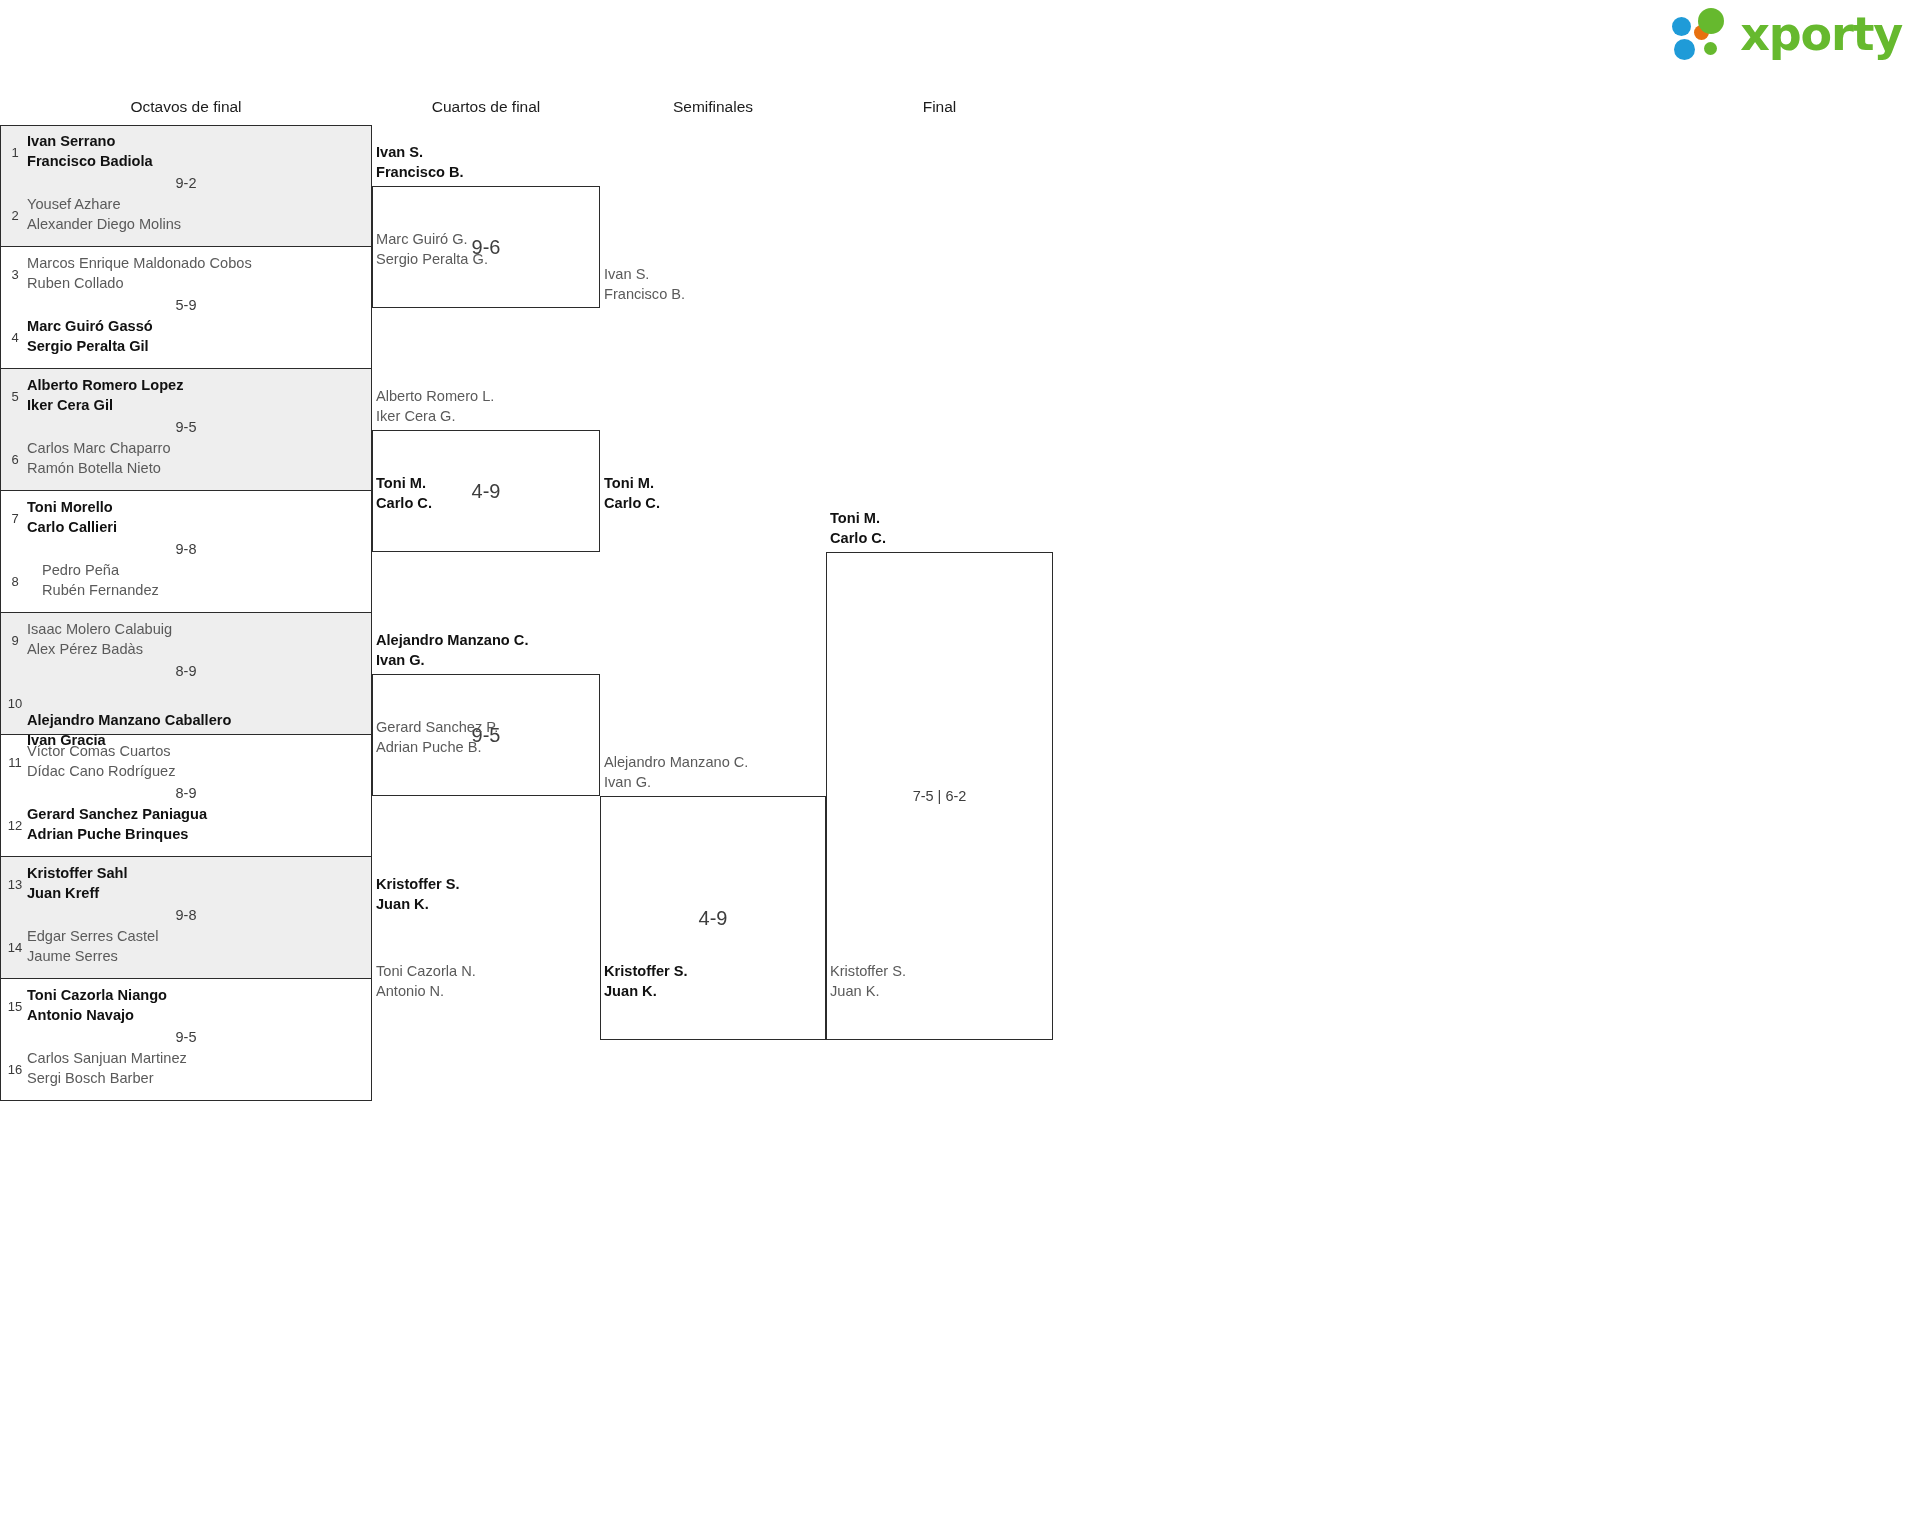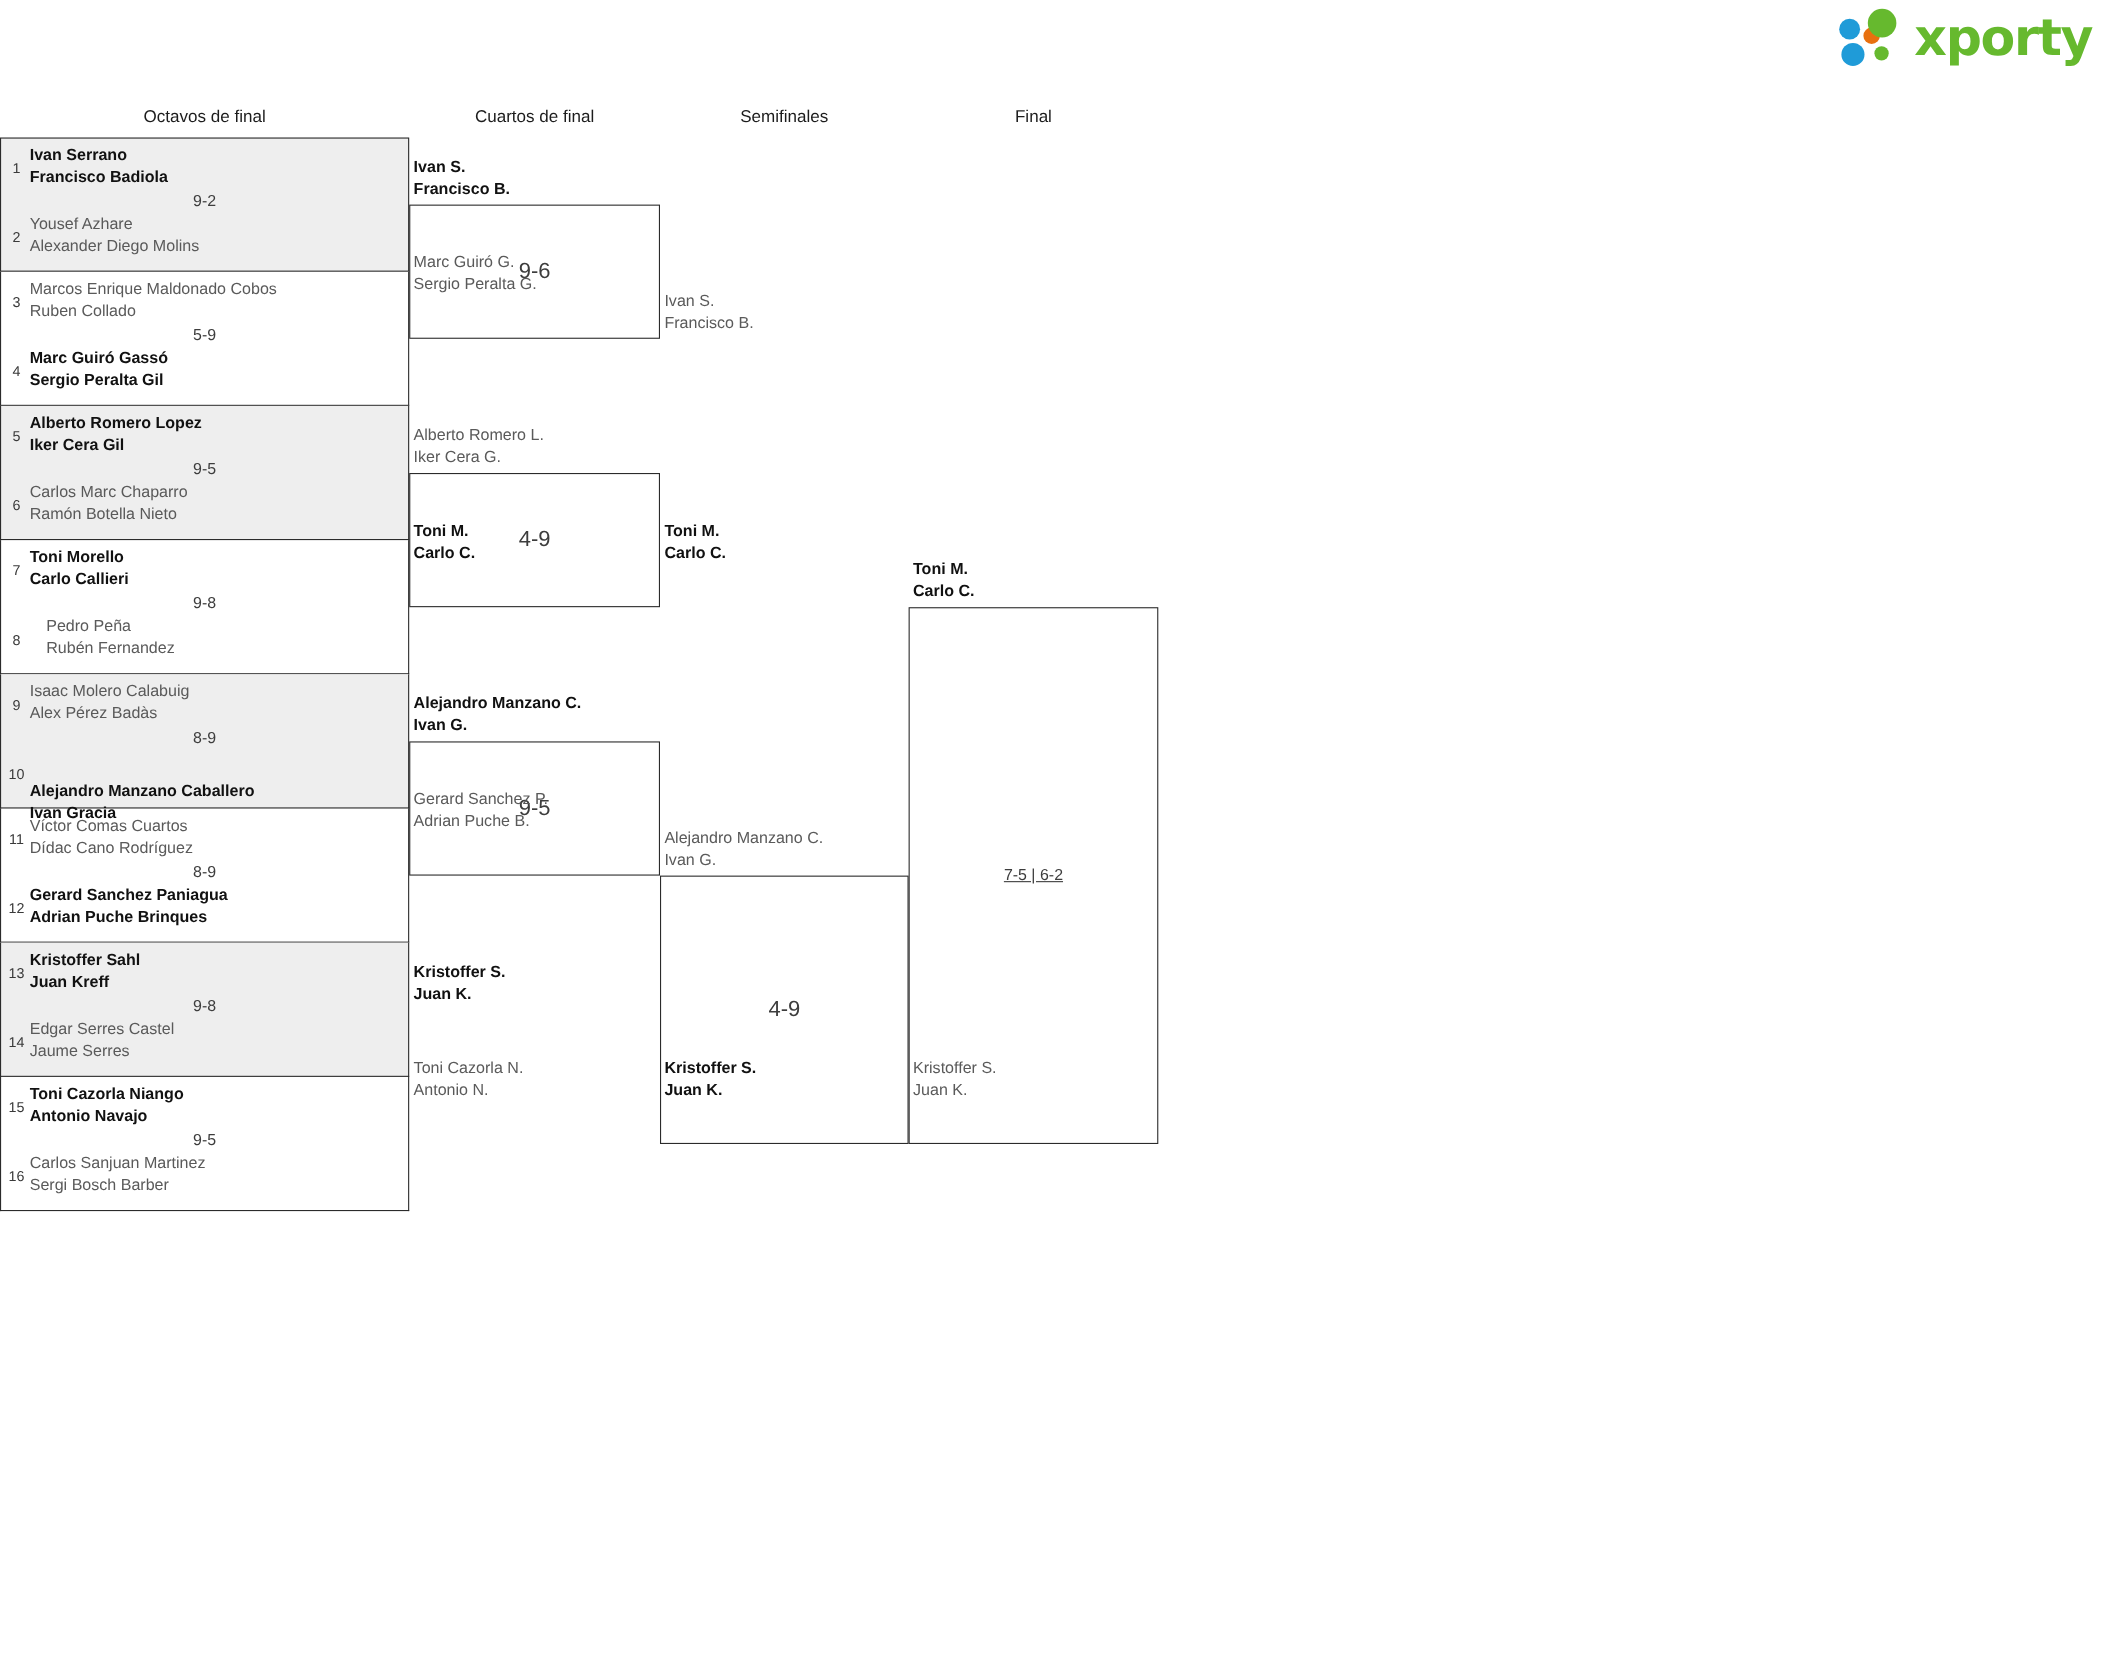--- a/index.html
+++ b/index.html
@@ -61,21 +61,21 @@
   .conn{position:absolute;box-sizing:border-box;
         border:1.3px solid #2b2b2b;}
   .conn-score{position:absolute;width:100%;text-align:center;
               font-size:20px;color:#3d3d3d;top:50%;
               transform:translateY(-50%);}
   
   .adv{position:absolute;line-height:19.5px;font-size:14.6px;white-space:nowrap;}
   
   #final-box{position:absolute;box-sizing:border-box;border:1.3px solid #2b2b2b;}
   #final-score{position:absolute;width:100%;text-align:center;
-               font-size:14.5px;color:#3d3d3d;top:50%;transform:translateY(-50%);text-decoration:underline;}
+               font-size:14.5px;color:#3d3d3d;top:50%;transform:translateY(-50%);}
 </style>
 </head>
 <body>
 
 <div id="header">
   <div id="logo">
     <span id="logo-mark">
       <i class="dot-a"></i>
         <i class="dot-b"></i>
         <i class="dot-c"></i>

